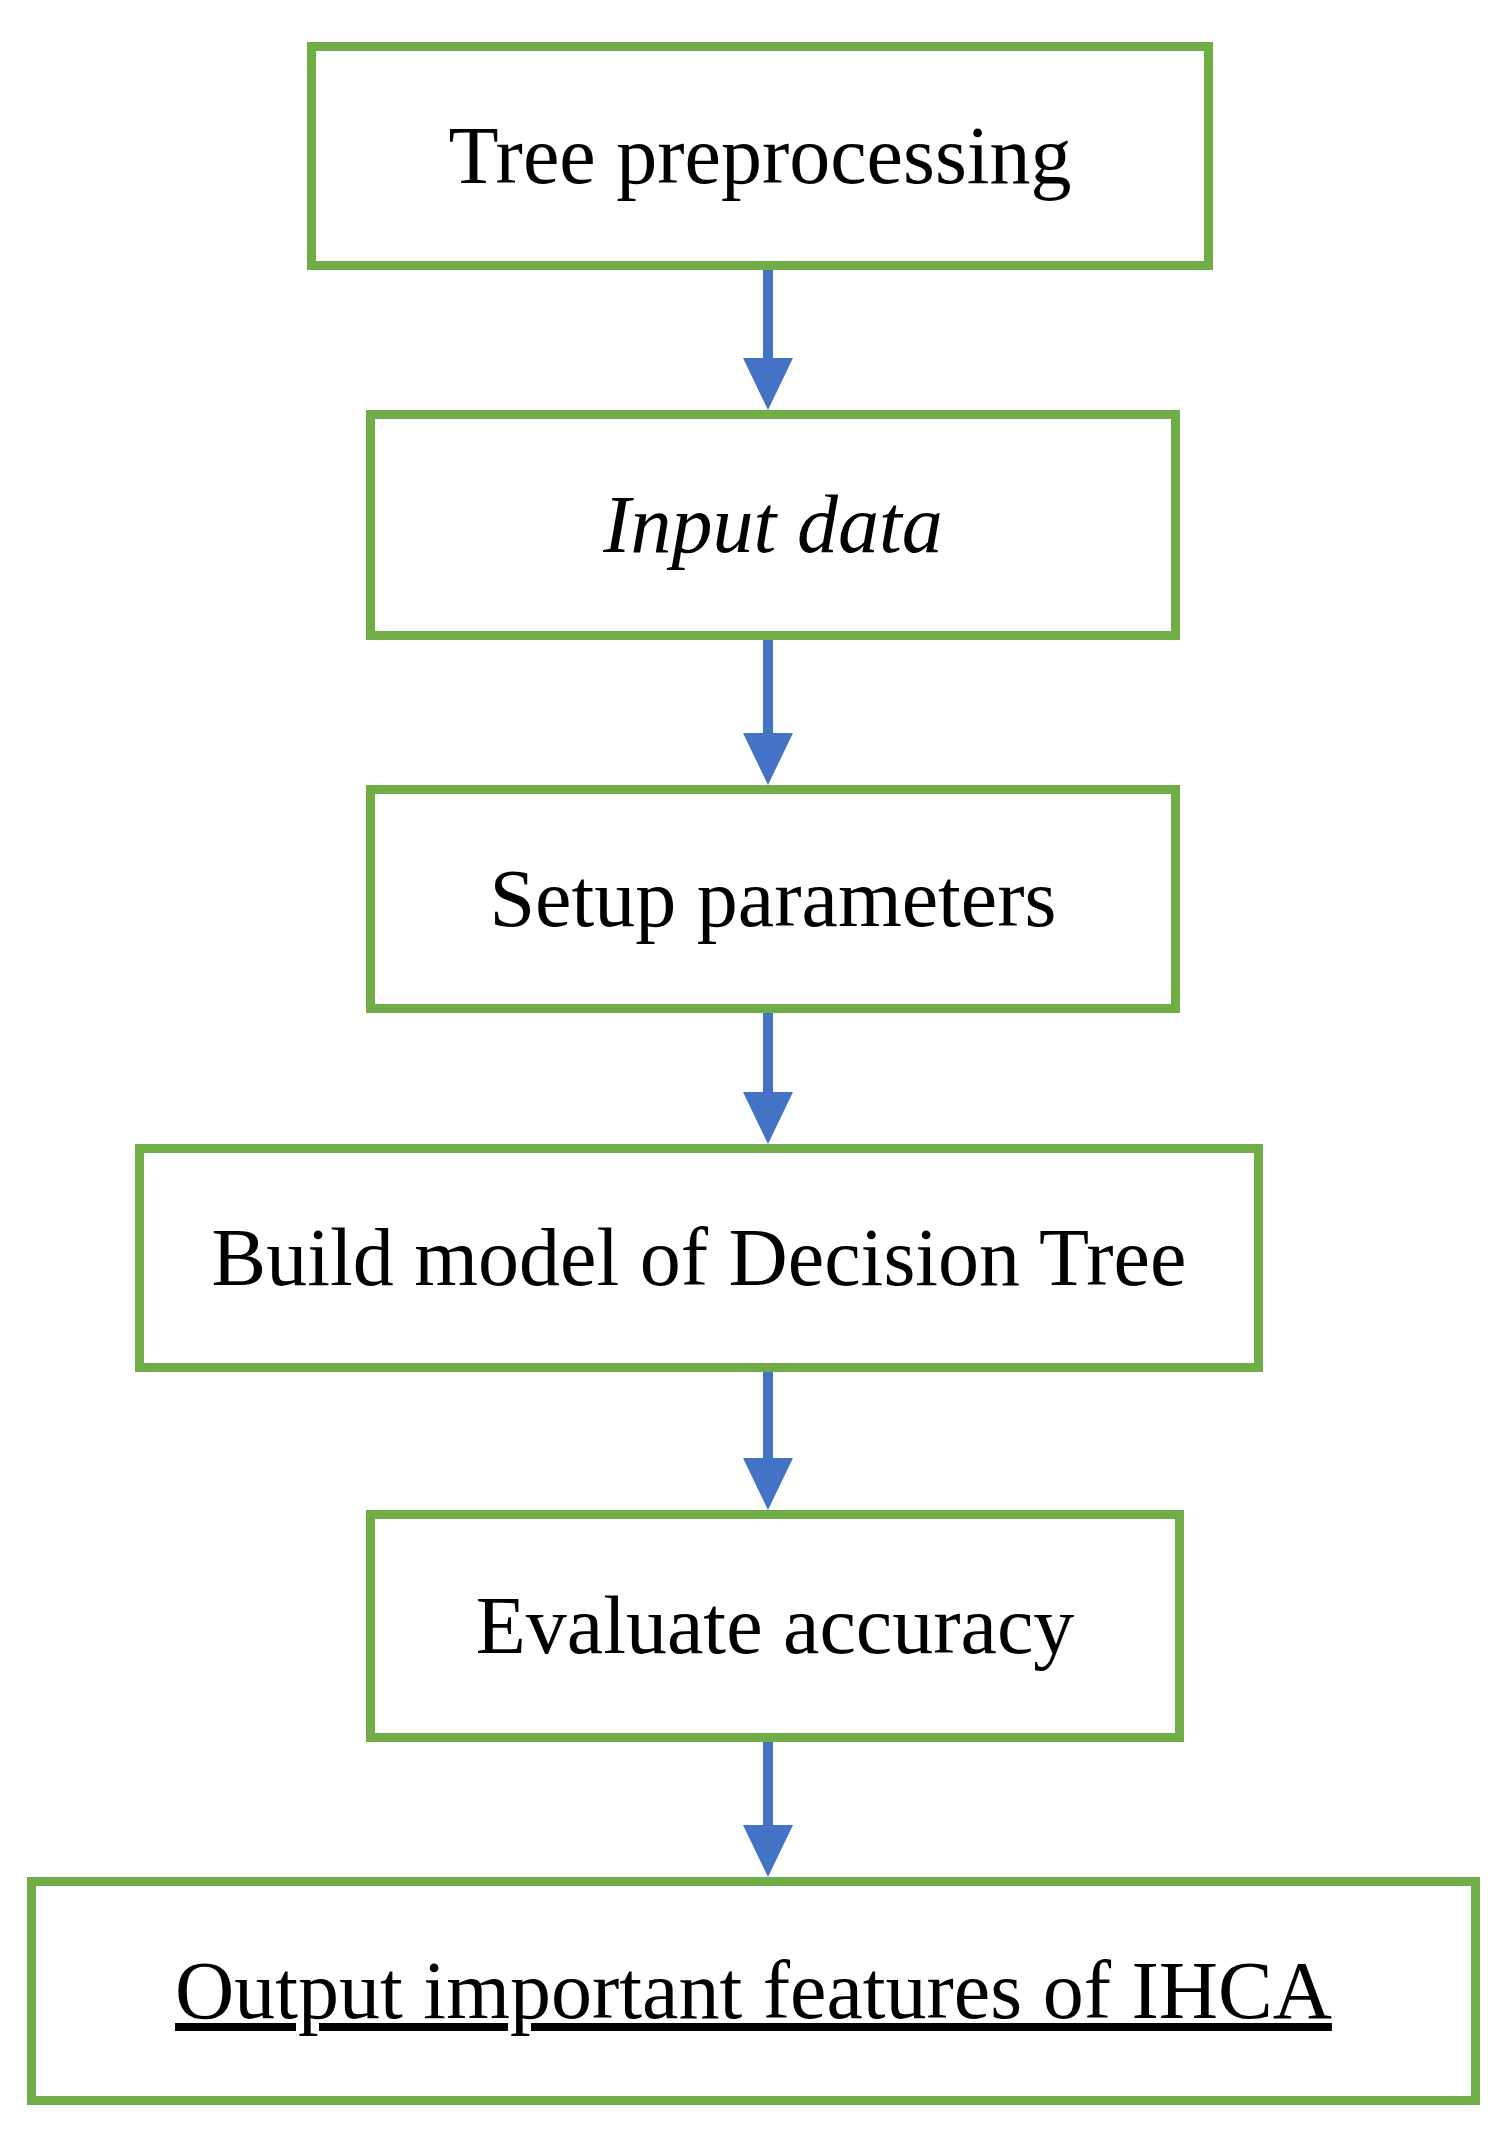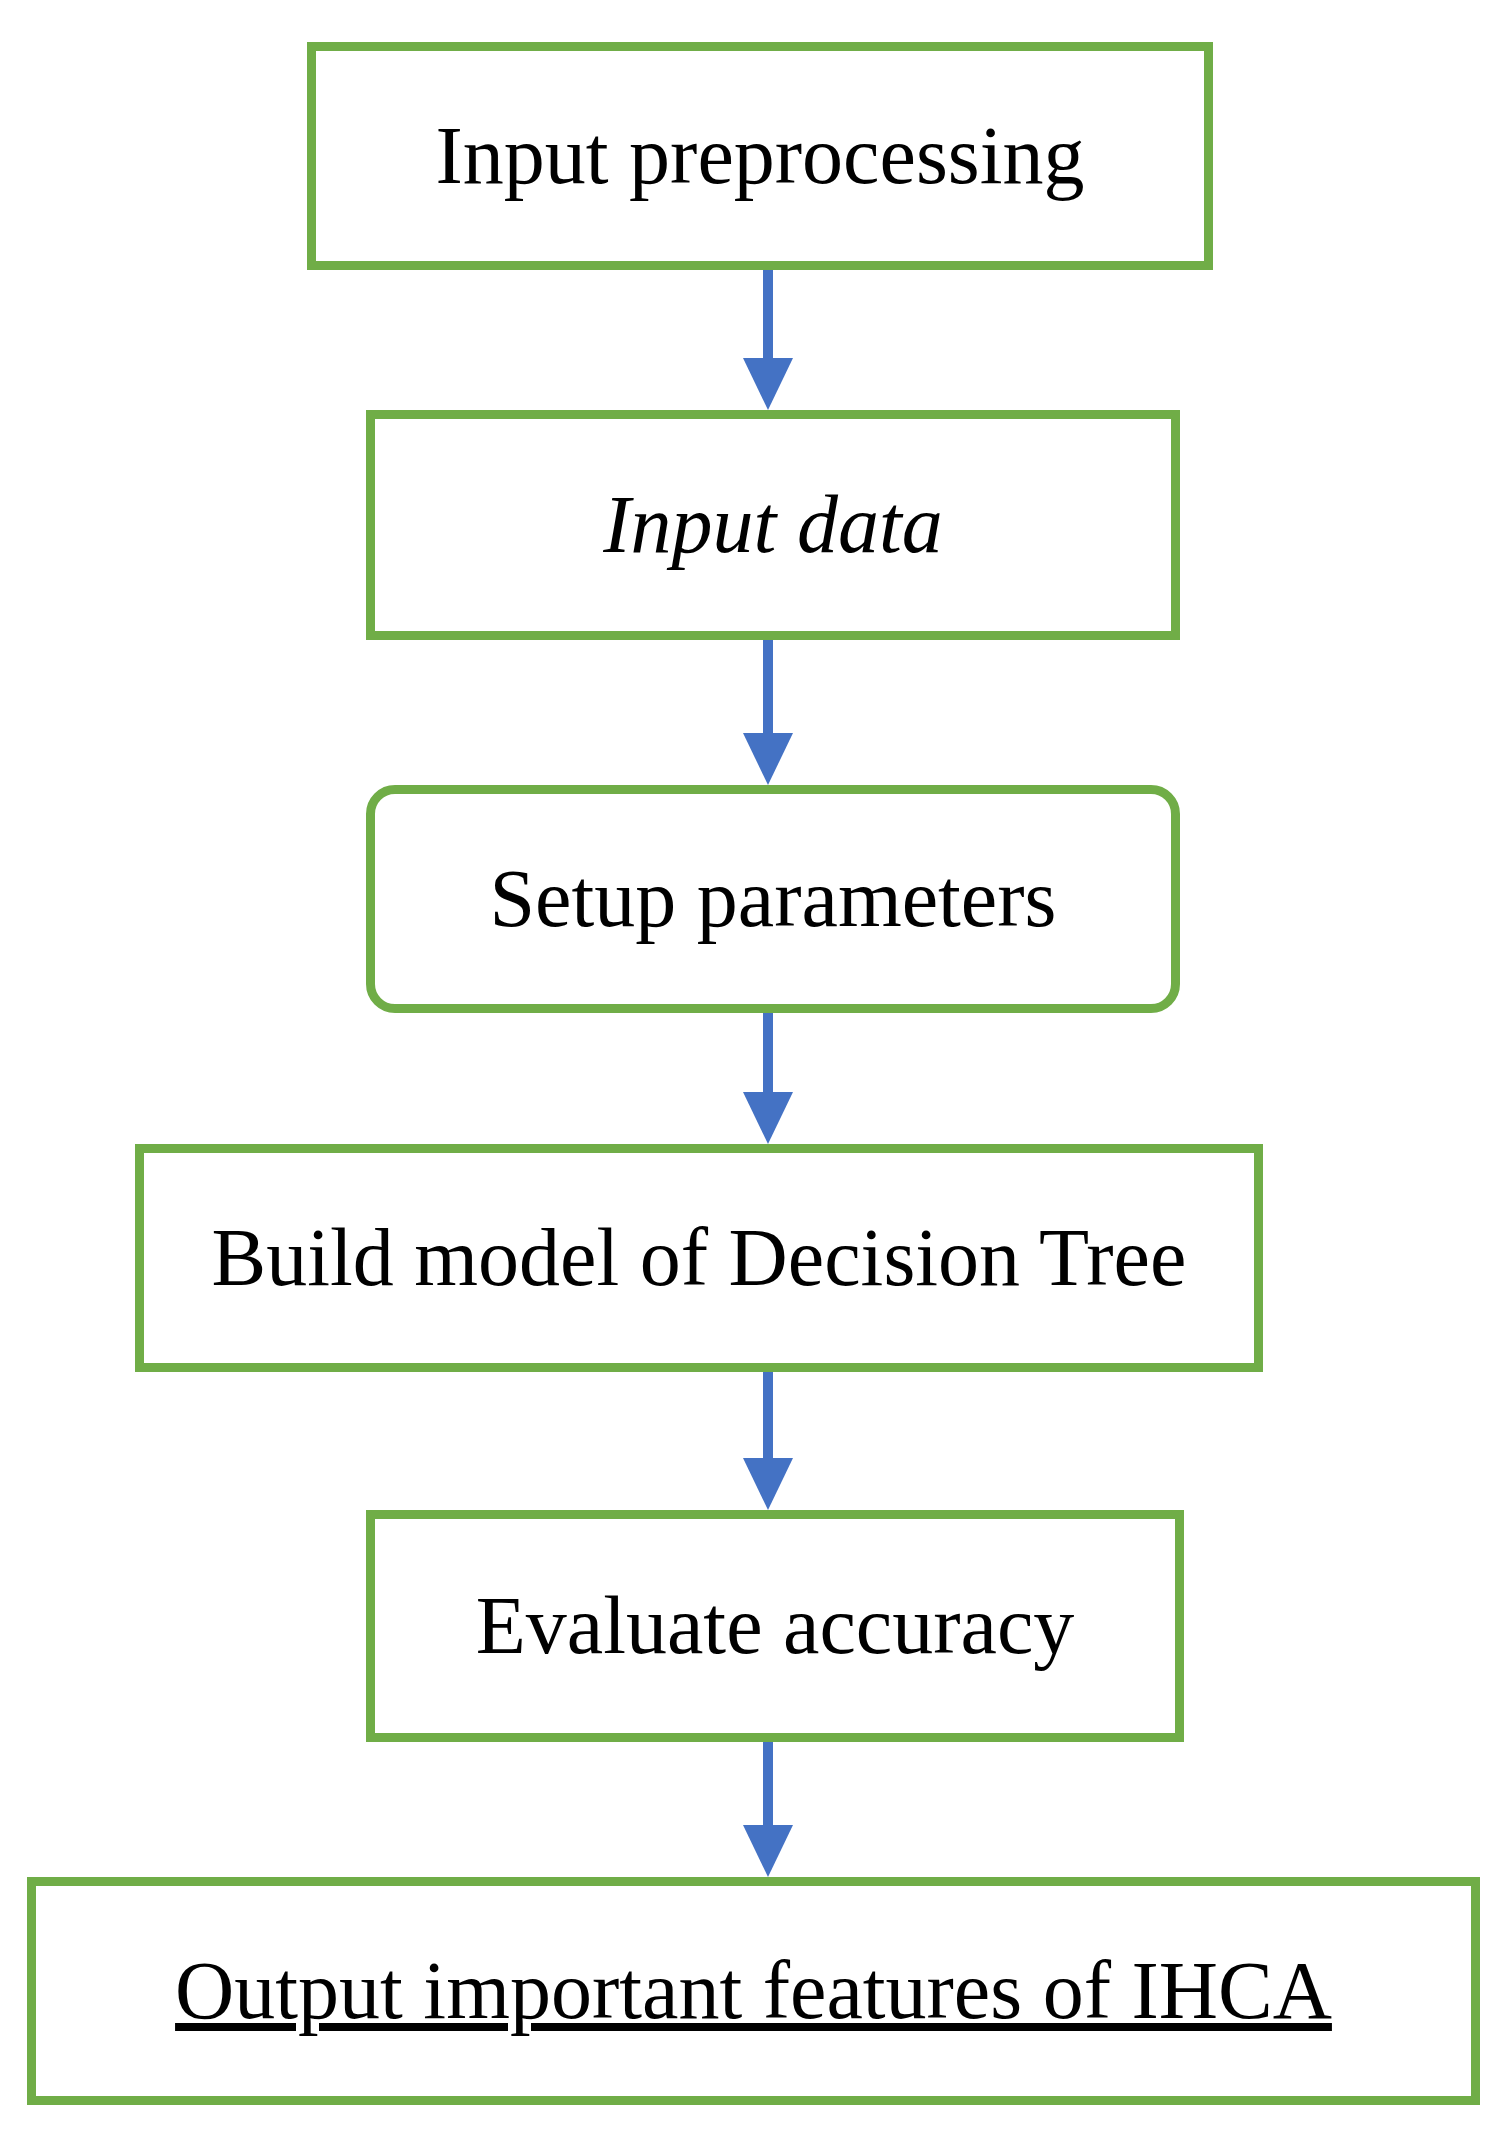--- a/index.html
+++ b/index.html
@@ -31,21 +31,21 @@
   }
   .flow-box .label {
     font-size: 82px;
     line-height: 1.1;
     color: var(--text-black);
     white-space: nowrap;
   }
   
   .box-1 { left: 307px; top: 42px;   width: 906px;  height: 228px; }
   .box-2 { left: 366px; top: 410px;  width: 814px;  height: 230px; font-style: italic; }
-  .box-3 { left: 366px; top: 785px;  width: 814px;  height: 228px; border-radius: 29px; }
+  .box-3 { left: 366px; top: 785px;  width: 814px;  height: 228px; }
   .box-4 { left: 135px; top: 1144px; width: 1128px; height: 228px; }
   .box-5 { left: 366px; top: 1510px; width: 818px;  height: 232px; }
   .box-6 { left: 27px;  top: 1877px; width: 1453px; height: 228px; text-decoration: underline; }
 
   .flow-arrow {
     position: absolute;
     left: 743px;           
     width: 50px;
     display: flex;
     flex-direction: column;
@@ -68,21 +68,21 @@
   .arrow-3 { top: 1013px; height: 131px; }
   .arrow-4 { top: 1372px; height: 138px; }
   .arrow-5 { top: 1742px; height: 135px; }
 </style>
 </head>
 <body>
 
 <div class="canvas">
 
   <div class="flow-box box-1">
-    <span class="label">Input preprocessing</span>
+    <span class="label">Tree preprocessing</span>
   </div>
 
   <div class="flow-arrow arrow-1">
     <div class="shaft"></div>
     <div class="head"></div>
   </div>
 
   <div class="flow-box box-2">
     <span class="label">Input data</span>
   </div>

